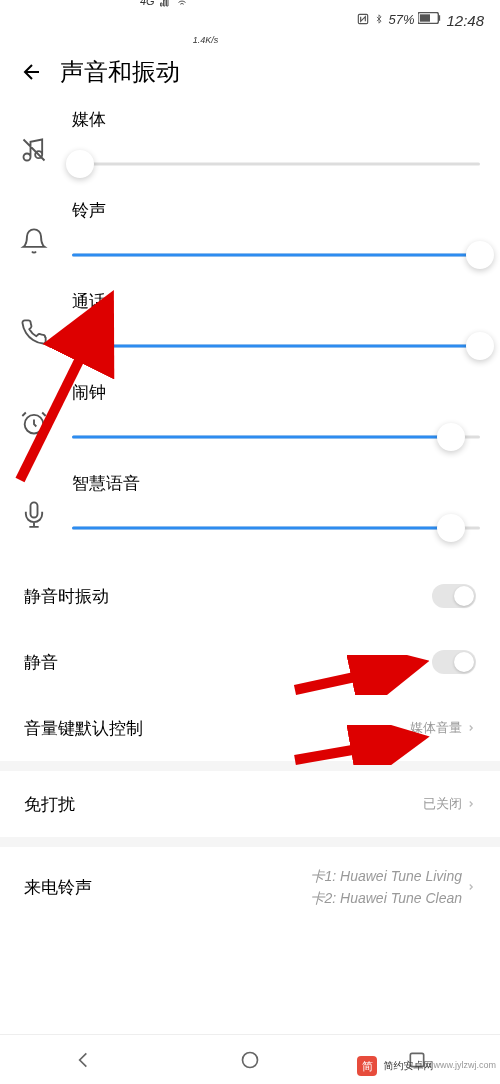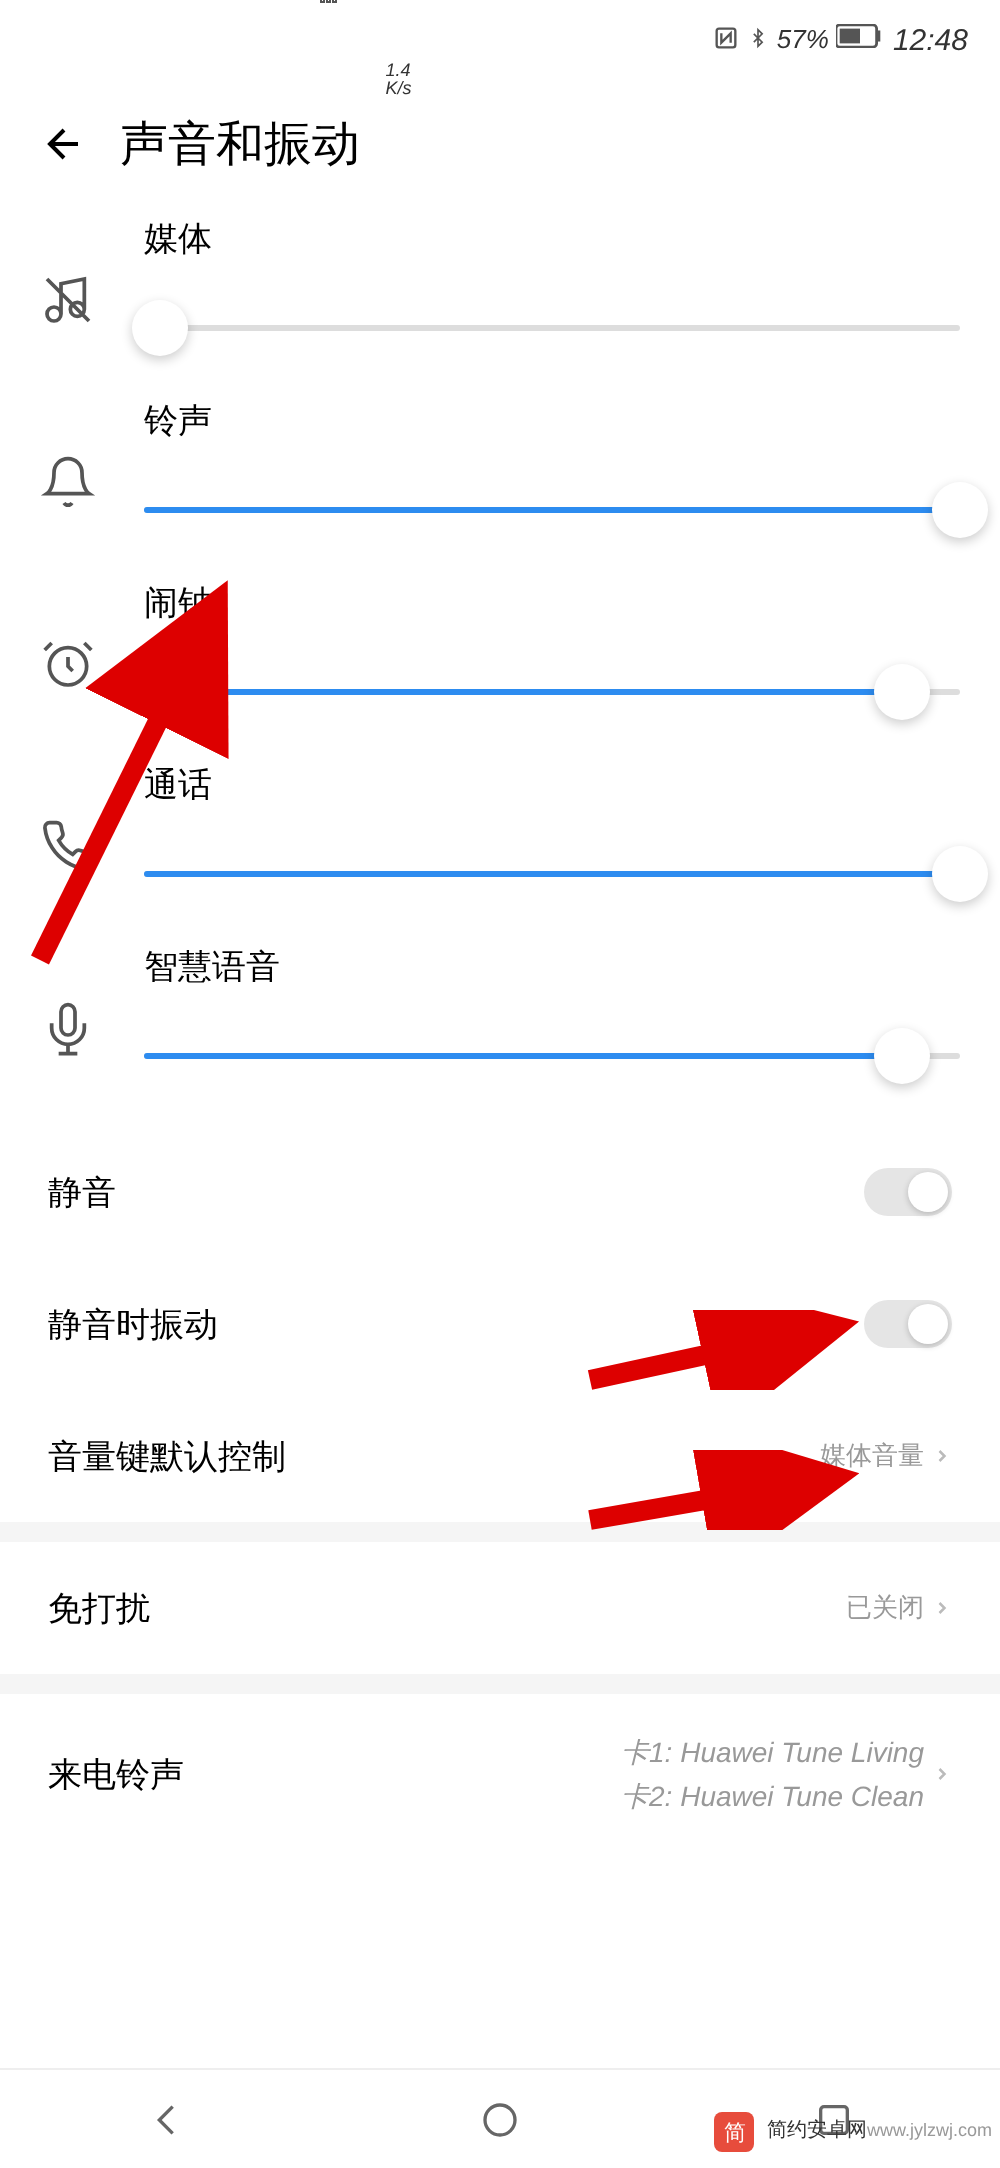--- a/index.html
+++ b/index.html
@@ -16,21 +16,21 @@
       height: 40px;
       display: flex;
       align-items: center;
       justify-content: space-between;
       padding: 0 16px;
       font-size: 13px;
       color: #333;
     }
     .status-left, .status-right { display: flex; gap: 4px; font-style: italic; }
     .status-text { font-size: 11px; line-height: 1; }
-    .stacked { display: flex; flex-direction: column; font-size: 9px; line-height: 1; margin-top: 40px; }
+    .stacked { display: flex; flex-direction: row; font-size: 9px; line-height: 1; margin-top: 40px; }
     .header {
       display: flex;
       align-items: center;
       padding: 16px 20px 20px;
       gap: 16px;
     }
     .back-arrow { width: 24px; height: 24px; }
     .page-title { font-size: 24px; font-weight: 500; }
     .sliders-section { padding: 0 20px; }
     .slider-row {
@@ -241,72 +241,72 @@
       <div class="slider-track">
         <div class="track-bg"></div>
         <div class="track-fill" style="width:100%"></div>
         <div class="thumb" style="left:100%"></div>
       </div>
     </div>
   </div>
 
   <div class="slider-row">
     <svg class="slider-icon" viewBox="0 0 24 24" fill="none" stroke="currentColor" stroke-width="1.6">
+        <path d="M22 16.9v3a2 2 0 01-2.2 2 19.8 19.8 0 01-8.6-3.1 19.5 19.5 0 01-6-6A19.8 19.8 0 012.1 4.2 2 2 0 014.1 2h3a2 2 0 012 1.7c.1.9.3 1.8.6 2.6a2 2 0 01-.5 2.1L8 9.6a16 16 0 006 6l1.2-1.2a2 2 0 012.1-.5c.8.3 1.7.5 2.6.6a2 2 0 011.7 2z"></path>
+      </svg>
+    <div class="slider-content">
+      <div class="slider-label">通话</div>
+      <div class="slider-track">
+        <div class="track-bg"></div>
+        <div class="track-fill" style="width:100%"></div>
+        <div class="thumb" style="left:100%"></div>
+      </div>
+    </div>
+  </div>
+
+  <div class="slider-row">
+    <svg class="slider-icon" viewBox="0 0 24 24" fill="none" stroke="currentColor" stroke-width="1.6">
         <circle cx="12" cy="13" r="8"></circle>
         <path d="M12 9v4l2 2M5 3L2 6M22 6l-3-3"></path>
       </svg>
     <div class="slider-content">
       <div class="slider-label">闹钟</div>
       <div class="slider-track">
         <div class="track-bg"></div>
         <div class="track-fill" style="width:93%"></div>
         <div class="thumb" style="left:93%"></div>
       </div>
     </div>
   </div>
 
   <div class="slider-row">
     <svg class="slider-icon" viewBox="0 0 24 24" fill="none" stroke="currentColor" stroke-width="1.6">
-        <path d="M22 16.9v3a2 2 0 01-2.2 2 19.8 19.8 0 01-8.6-3.1 19.5 19.5 0 01-6-6A19.8 19.8 0 012.1 4.2 2 2 0 014.1 2h3a2 2 0 012 1.7c.1.9.3 1.8.6 2.6a2 2 0 01-.5 2.1L8 9.6a16 16 0 006 6l1.2-1.2a2 2 0 012.1-.5c.8.3 1.7.5 2.6.6a2 2 0 011.7 2z"></path>
-      </svg>
-    <div class="slider-content">
-      <div class="slider-label">通话</div>
-      <div class="slider-track">
-        <div class="track-bg"></div>
-        <div class="track-fill" style="width:100%"></div>
-        <div class="thumb" style="left:100%"></div>
-      </div>
-    </div>
-  </div>
-
-  <div class="slider-row">
-    <svg class="slider-icon" viewBox="0 0 24 24" fill="none" stroke="currentColor" stroke-width="1.6">
         <path d="M12 2a3 3 0 00-3 3v7a3 3 0 006 0V5a3 3 0 00-3-3z"></path>
         <path d="M19 10v2a7 7 0 01-14 0v-2M12 19v4M8 23h8"></path>
       </svg>
     <div class="slider-content">
       <div class="slider-label">智慧语音</div>
       <div class="slider-track">
         <div class="track-bg"></div>
         <div class="track-fill" style="width:93%"></div>
         <div class="thumb" style="left:93%"></div>
       </div>
     </div>
   </div>
 </div>
 
 <div class="settings-section">
 
   <div class="setting-row">
+    <div class="setting-label">静音时振动</div>
+    <div class="toggle"></div>
+  </div>
+
+  <div class="setting-row">
     <div class="setting-label">静音</div>
-    <div class="toggle"></div>
-  </div>
-
-  <div class="setting-row">
-    <div class="setting-label">静音时振动</div>
     <div class="toggle"></div>
   </div>
 
   <div class="setting-row">
     <div class="setting-label">音量键默认控制</div>
     <div class="setting-value">
       <span>媒体音量</span>
       <svg class="chevron" width="10" height="10" viewBox="0 0 24 24" fill="none" stroke="currentColor" stroke-width="3">
           <path d="M9 18l6-6-6-6"></path>
         </svg>

